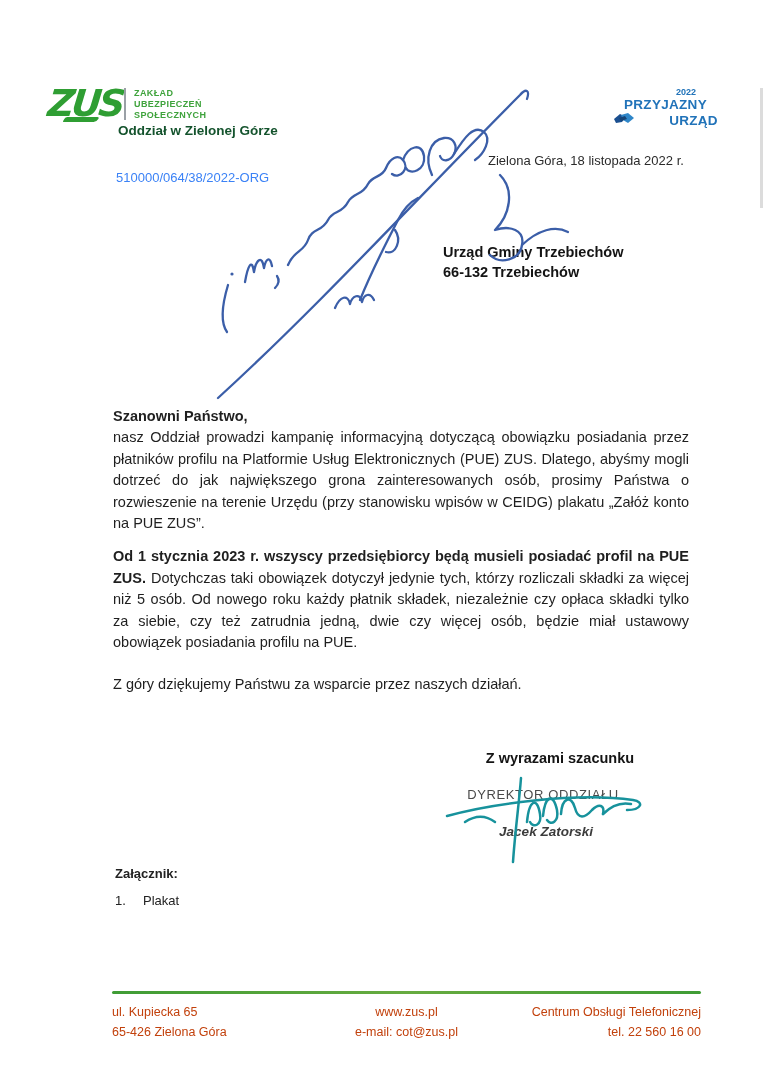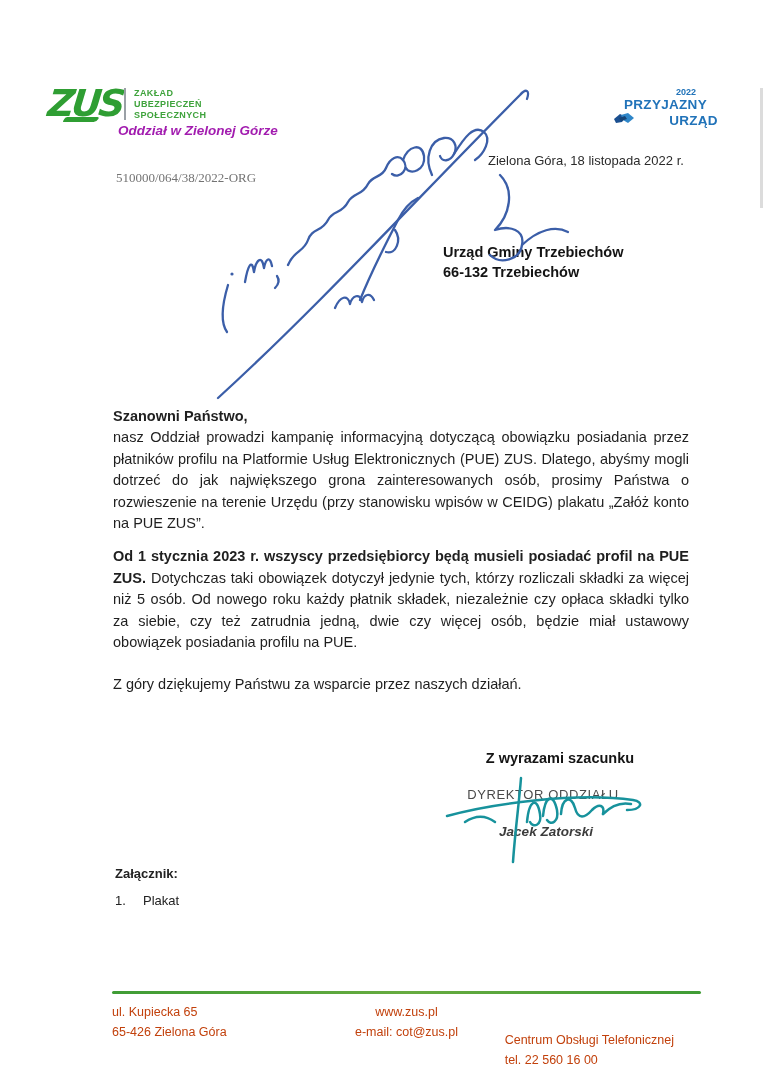--- a/index.html
+++ b/index.html
@@ -29,31 +29,31 @@
     border-radius: 2px 2px 3px 1px; transform: skewX(-30deg);
   }
   .logo-sep { left: 124px; top: 88px; width: 2px; height: 32px; background: #9aa0a6; }
   .org-name {
     left: 134px; top: 88px; width: 120px;
     color: #3fa33c; font-size: 9px; font-weight: bold;
     line-height: 11px; letter-spacing: 0.4px;
   }
   .branch {
     left: 118px; top: 123px;
-    color: #a21caf; font-weight: bold; font-size: 13.5px; font-style: italic;
+    color: #14532d; font-weight: bold; font-size: 13.5px;
   }
 
   .badge { left: 624px; top: 87px; width: 82px; color: #2173b9; text-align: center; }
   .badge .badge-year { display: block; text-align: right; padding-right: 10px; font-size: 9px; font-weight: bold; line-height: 10px; }
   .badge .badge-line1 { display: block; font-size: 13.5px; font-weight: bold; letter-spacing: 0.3px; line-height: 15px; }
   .badge .badge-row { display: flex; align-items: center; justify-content: center; margin-top: -1px; gap: 36px; }
   .badge .badge-line2 { font-size: 13.5px; font-weight: bold; letter-spacing: 0.3px; }
   .handshake { margin-right: -3px; }
 
-  .ref-number { left: 116px; top: 170px; font-size: 13px; color: #737373; font-family: Liberation Serif, serif; }
+  .ref-number { left: 116px; top: 170px; font-size: 13px; color: #3b82f6; }
   .date-line  { left: 488px; top: 153px; font-size: 13px; color: #2b2b2b; }
 
   .recipient {
     left: 443px; top: 243px;
     font-size: 14.5px; font-weight: bold; line-height: 19.5px; color: #141414;
   }
 
   
   .body-text {
     left: 113px; top: 406px; width: 584px;
@@ -79,21 +79,21 @@
   .attachments .att-item span.num { display: inline-block; width: 28px; }
 
   
   .footer-line { left: 112px; top: 991px; width: 589px; height: 3px;
                  background: linear-gradient(90deg, #3f9c35, #67ab40, #3f9c35);
                  border-radius: 2px; }
   .footer { left: 112px; top: 1002px; width: 589px; display: flex;
             font-size: 12.5px; color: #c2410c; line-height: 20px; }
   .footer .fcol { flex: 1; }
   .footer .fcol.center { text-align: center; }
-  .footer .fcol.right  { text-align: left; margin-top: 28px; }
+  .footer .fcol.right  { text-align: right; }
 
   .scan-artifact { left: 760px; top: 88px; width: 3px; height: 120px; background: #dcdcdc; }
 
   svg.ink { overflow: visible; }
 </style>
 </head>
 <body>
 
 <div class="page">
 

